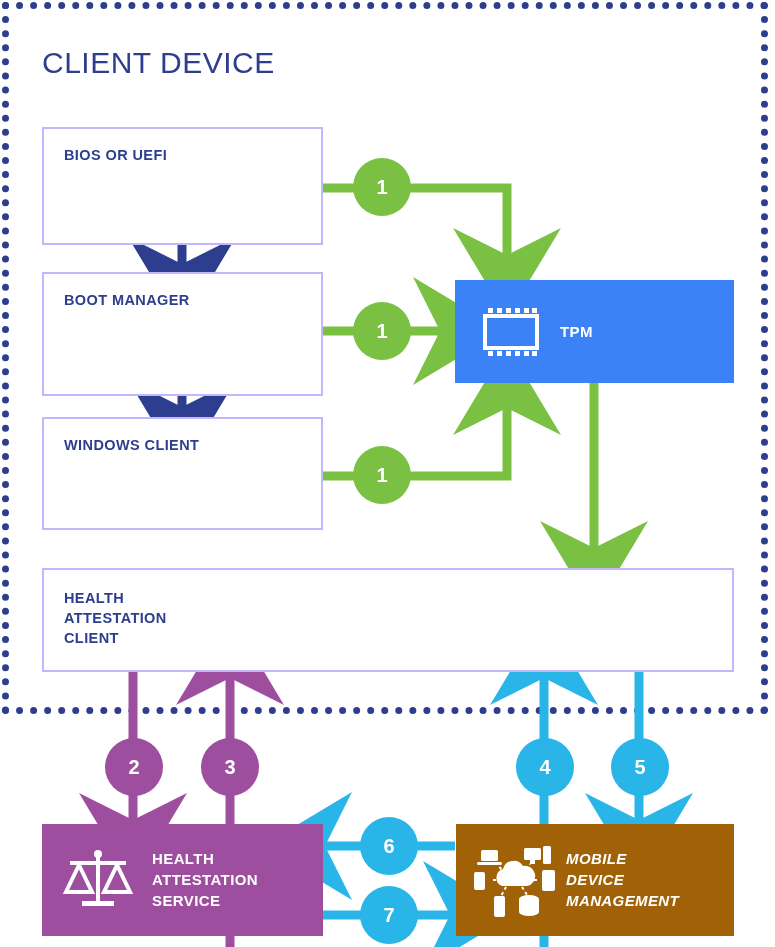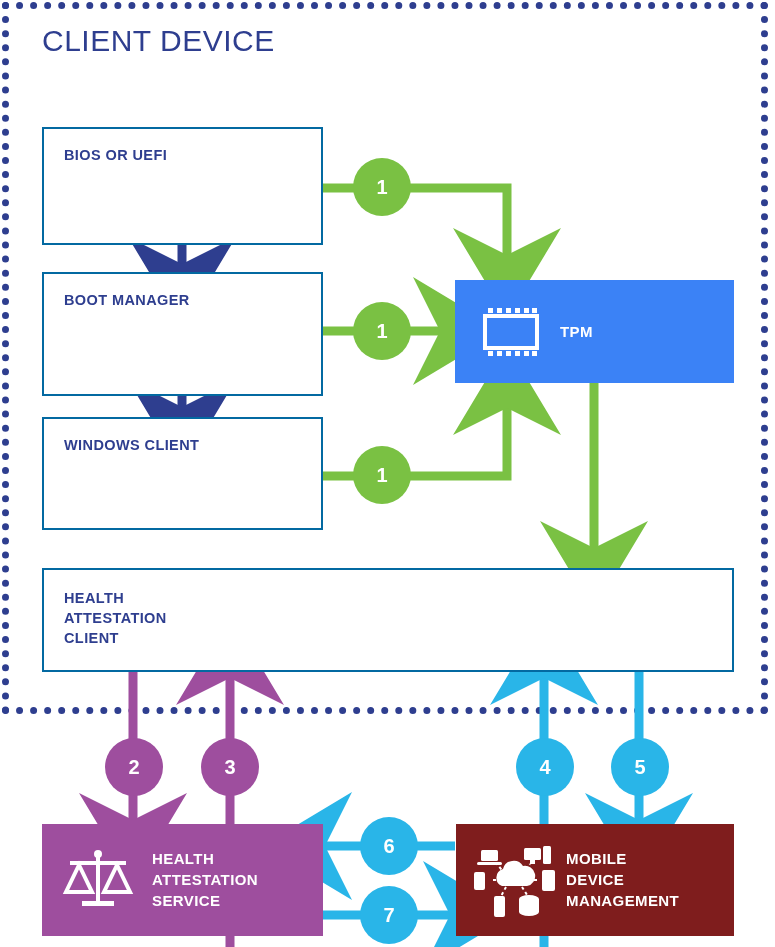--- a/index.html
+++ b/index.html
@@ -12,35 +12,35 @@
     position:absolute;
     left:2px;top:2px;
     width:766px;height:712px;
     box-sizing:border-box;
     border:7px dotted #2E3E8F;
     border-radius:2px;
   }
 
   .title{
     position:absolute;
-    left:42px;top:24px;
+    left:42px;top:46px;
     font-size:30px;
     letter-spacing:0.5px;
     color:#2E3E8F;
     font-weight:400;
     font-family:"Liberation Sans",sans-serif;
     white-space:nowrap;
   }
 
   
   .obox{
     position:absolute;
     box-sizing:border-box;
     background:#ffffff;
-    border:2px solid #0369a1;
+    border:2px solid #c4b5fd;
     padding-left:8px;
   }
   .obox .lbl{
     position:absolute;
     left:20px;top:16px;
     color:#2E3E8F;
     font-size:14.5px;
     font-weight:bold;
     letter-spacing:0.4px;
     line-height:20px;
@@ -182,21 +182,21 @@
         <rect x="20" y="53" width="32" height="5" stroke="none"></rect>
         <path d="M17,17 L4,44 L30,44 Z" fill="none" stroke-width="4"></path>
         <path d="M55,17 L42,44 L68,44 Z" fill="none" stroke-width="4"></path>
       </g>
     </svg>
     <div class="flbl" style="left:110px;top:24px;">HEALTH
 ATTESTATION
 SERVICE</div>
   </div>
 
-  <div class="fbox" style="left:456px;top:824px;width:278px;height:112px;background:#7f1d1d;">
+  <div class="fbox" style="left:456px;top:824px;width:278px;height:112px;background:#a16207;font-style:italic;">
     <svg style="position:absolute;left:16px;top:18px;" width="86" height="76" viewBox="0 0 86 76">
       <g stroke="#ffffff" stroke-width="2" stroke-dasharray="3 3" fill="none">
         <line x1="33" y1="32" x2="25" y2="22"></line>
         <line x1="50" y1="32" x2="58" y2="22"></line>
         <line x1="30" y1="38" x2="20" y2="38"></line>
         <line x1="56" y1="38" x2="66" y2="38"></line>
         <line x1="34" y1="45" x2="28" y2="56"></line>
         <line x1="50" y1="45" x2="57" y2="56"></line>
       </g>
 

